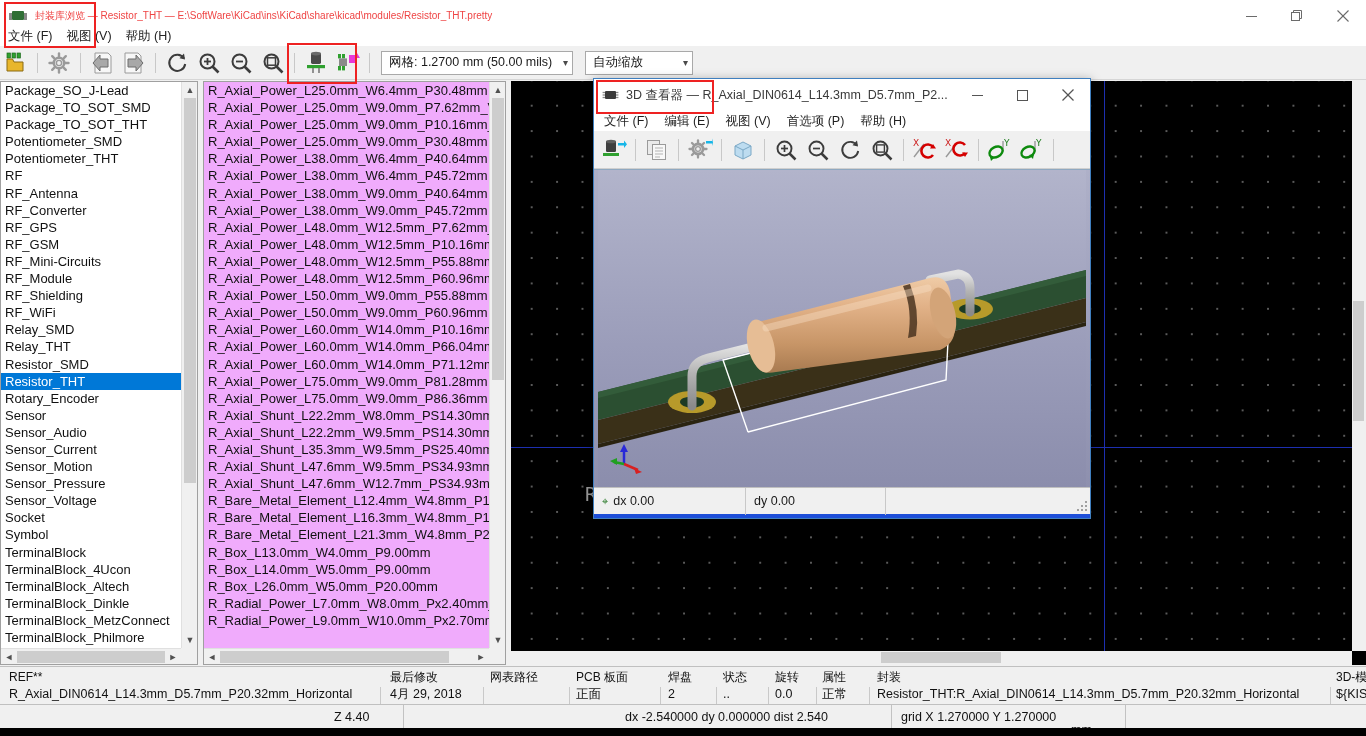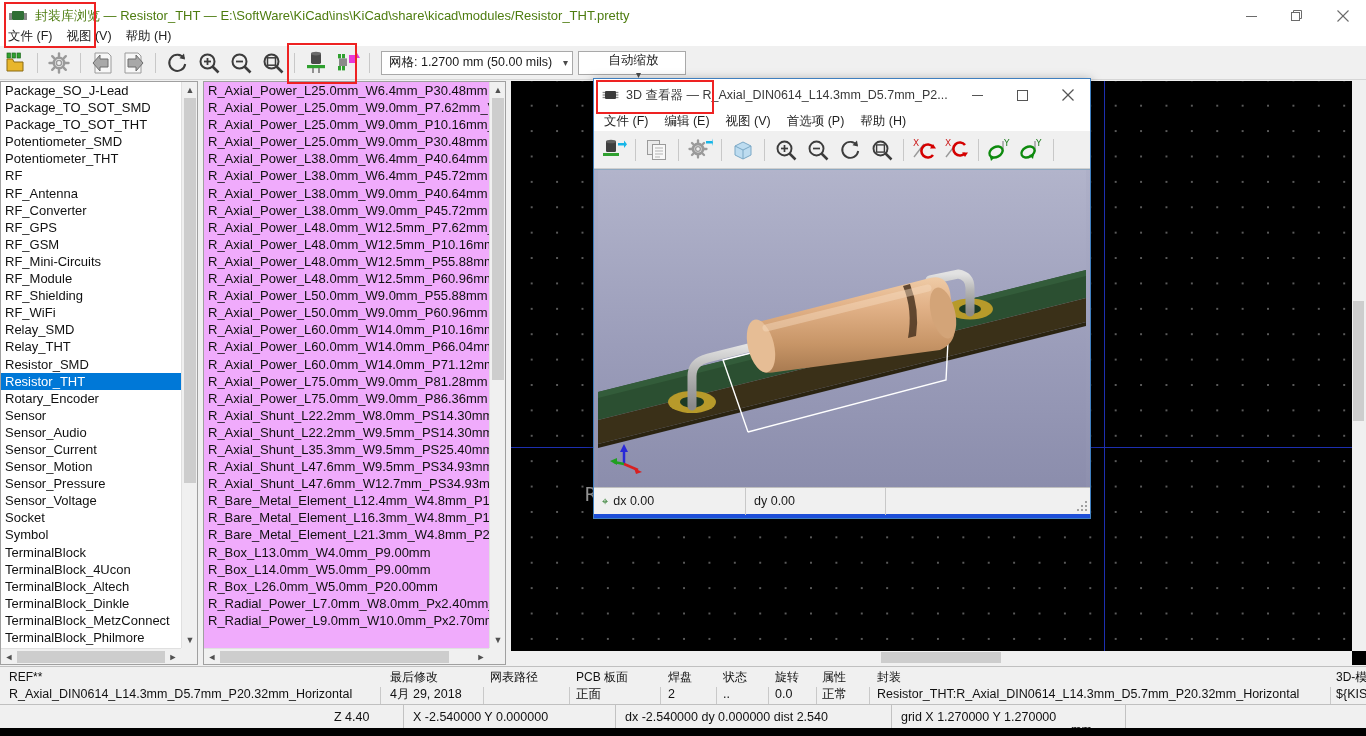--- a/index.html
+++ b/index.html
@@ -29,21 +29,21 @@
   .title-icon .chip {
     position: absolute; left: 3px; top: 4px; width: 12px; height: 9px;
     background: #2f6e35; border-radius: 1px;
   }
   .title-icon .legl, .title-icon .legr {
     position: absolute; top: 6px; width: 3px; height: 7px; background: #888;
   }
   .title-icon .legl { left: 0; }
   .title-icon .legr { right: 0; }
   .title-text {
-    font-size: 13px; color: #4d7c0f; white-space: nowrap;
+    font-size: 10px; color: #ef4444; white-space: nowrap;
   }
   .titlebar-highlight {
     position: absolute; left: 4px; top: 2px; width: 92px; height: 46px;
     border: 2px solid #ee2222; pointer-events: none; z-index: 40;
   }
   .win-controls {
     position: absolute; right: 0; top: 0; height: 32px;
     display: flex; align-items: center;
   }
   .win-btn {
@@ -81,21 +81,21 @@
     border: 2px solid #ee2222; z-index: 30; pointer-events: none;
   }
   .combo {
     height: 24px; border: 1px solid #a9a9a9; background: #fff;
     display: flex; align-items: center; padding: 0 4px 0 7px;
     font-size: 12.5px; color: #1a1a1a; margin-left: 6px;
     justify-content: space-between;
   }
   .combo .chev { margin-left: 10px; color: #4a4a4a; font-size: 10px; }
   #grid-combo { width: 192px; }
-  #zoom-combo { width: 108px; margin-left: 5px; flex-direction: column; }
+  #zoom-combo { width: 108px; margin-left: 12px; }
 
   
   .lib-panel {
     position: absolute; left: 0; top: 81px; width: 198px; height: 584px;
     background: #fff; border: 1px solid #a0a0a0; overflow: hidden;
   }
   .fp-panel {
     position: absolute; left: 203px; top: 81px; width: 303px; height: 584px;
     background: #f0abfc; border: 1px solid #a0a0a0; overflow: hidden;
   }
@@ -834,21 +834,20 @@
 
     <div class="info-col" style="left:1336px; width:60px; overflow:hidden;">
       <div class="info-hd">3D-模型</div>
       <div class="info-vl">${KISY</div>
     </div>
   </div>
 
   <div class="statusbar">
     <div class="sb-cell" style="left:0; width:325px; border-right:none;"></div>
     <div class="sb-cell" style="left:325px; width:79px;">Z 4.40</div>
-    <div class="sb-cell" style="left:404px; width:212px;">X -2.540000  Y 0.000000</div>
     <div class="sb-cell" style="left:616px; width:276px;">dx -2.540000  dy 0.000000  dist 2.540</div>
     <div class="sb-cell" style="left:892px; width:234px;">grid X 1.270000  Y 1.270000</div>
     <div class="sb-cell" style="left:1062px; width:240px; border-right:none;margin-top:13px;">mm</div>
 
   </div>
   <div class="bottom-strip"></div>
 
 </div>
 
 </body></html>

